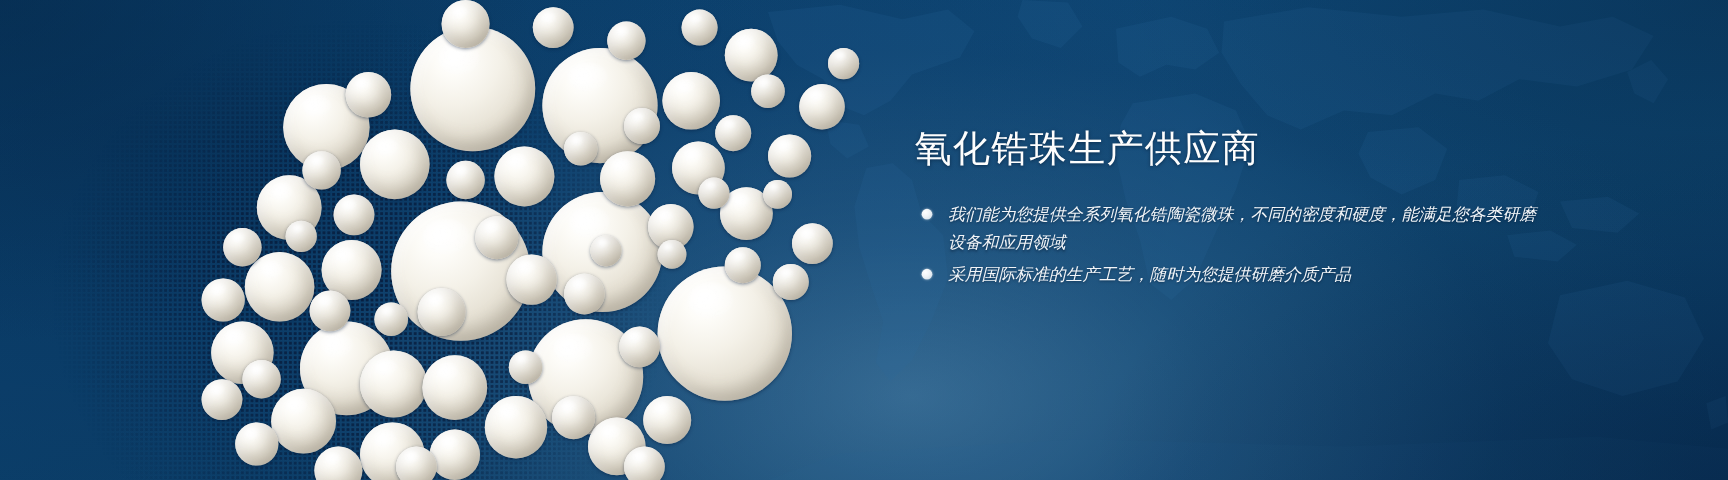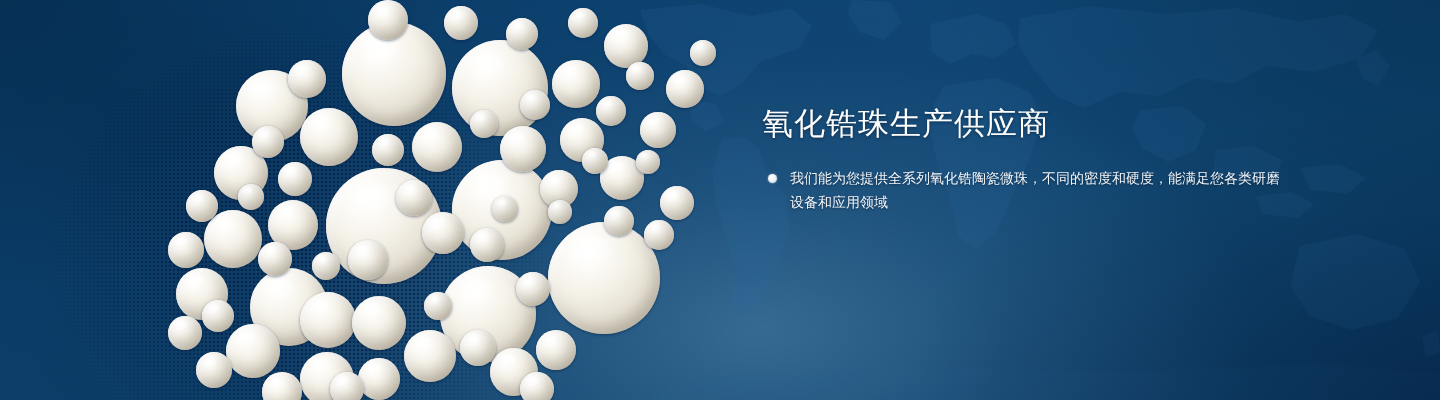--- a/index.html
+++ b/index.html
@@ -103,20 +103,21 @@
     font-weight:400;
     margin:0 0 22px 2px;
     color:#fdfdfd;
     text-shadow:0 1px 3px rgba(0,18,40,0.55);
     white-space:nowrap;
   }
   ul#bullets{
     list-style:none;
     margin:0;
     padding:0;
+    font-style:italic;
   }
   ul#bullets li{
     position:relative;
     padding-left:30px;
     font-size:14px;
     line-height:24px;
     color:#f2f5f8;
     text-shadow:0 1px 2px rgba(0,18,40,0.5);
     margin-bottom:2px;
   }
@@ -249,16 +250,20 @@
 
   <div id="copy">
 
     <h1 id="headline">氧化锆珠生产供应商</h1>
 
     <ul id="bullets">
       <li>
         <span class="dot"></span>
         <span>我们能为您提供全系列氧化锆陶瓷微珠，不同的密度和硬度，能满足您各类研磨设备和应用领域</span>
       </li>
+      <li>
+        <span class="dot"></span>
+        <span>采用国际标准的生产工艺，随时为您提供研磨介质产品</span>
+      </li>
     </ul>
 
   </div>
 </div>
 
 </body></html>

